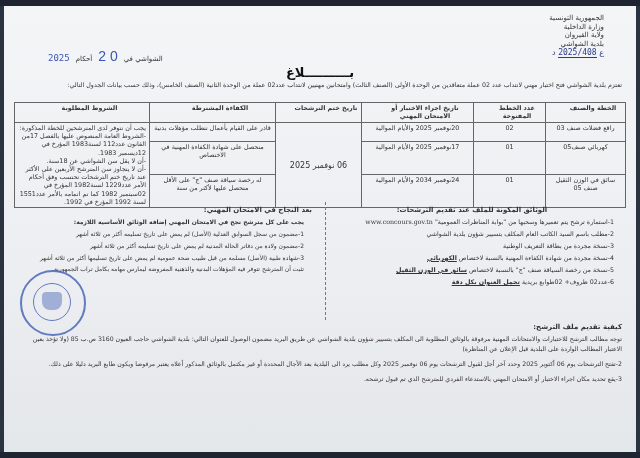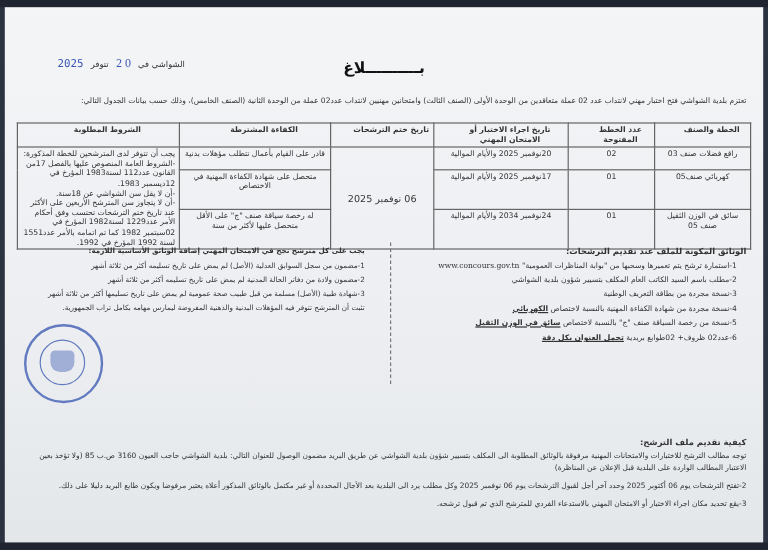--- a/index.html
+++ b/index.html
@@ -22,25 +22,25 @@
     position: absolute; right: 32px; top: 8px; text-align: right;
     font-size: 7px; line-height: 8.5px; color: #333;
   }
   .ref-line { color: #2b3a8a; font-size: 8px; margin-top: 1px; }
   .ref-line .num { font-family: "DejaVu Sans Mono", monospace; border-bottom: 1px solid #2b3a8a; }
 
   .date-line {
     position: absolute; left: 44px; top: 42px; direction: rtl;
     font-size: 7px; color: #333; display: flex; gap: 6px; align-items: baseline;
   }
-  .date-line .blue { color: #3b57b5; font-family: Liberation Serif, serif; font-size: 10px; }
+  .date-line .blue { color: #3b57b5; font-family: Liberation Sans, sans-serif; font-size: 14px; }
   .date-line .year { color: #3b57b5; font-family: "DejaVu Sans Mono", monospace; font-size: 9px; }
 
   .title {
-    position: absolute; left: 0; right: 0; top: 44px; text-align: center;
+    position: absolute; left: 0; right: 0; top: 59px; text-align: center;
     font-size: 13px; font-weight: bold; letter-spacing: 6px; color: #111;
   }
   .intro {
     position: absolute; right: 14px; left: 40px; top: 74px;
     font-size: 6.3px; line-height: 9px; text-align: right; color: #333;
   }
 
   table.main {
     position: absolute; right: 10px; top: 96px; width: 612px;
     border-collapse: collapse; font-size: 6.4px; color: #333; direction: rtl;
@@ -54,21 +54,21 @@
   .col-exam { width: 90px; }
   .col-close { width: 64px; }
   .col-qual { width: 104px; text-align: center; }
   .col-cond { text-align: right !important; line-height: 8.2px; }
   .close-cell { vertical-align: middle !important; font-weight: bold; font-size: 8px; }
 
   .docs {
     position: absolute; right: 14px; top: 198px; width: 300px;
     font-size: 6.3px; line-height: 12px; text-align: right; color: #333;
   }
-  .docs .heading { font-weight: bold; font-size: 7px; }
+  .docs .heading { font-weight: bold; font-size: 7px; text-align: center; }
   .docs .item { padding-right: 8px; }
   .docs u { font-weight: bold; }
   .url { font-family: "DejaVu Serif", serif; direction: ltr; unicode-bidi: embed; }
 
   .divider {
     position: absolute; left: 321px; top: 196px; height: 118px; border-left: 1px dashed #777;
   }
 
   .after {
     position: absolute; right: 324px; top: 198px; width: 276px;
@@ -86,38 +86,49 @@
     position: absolute; left: 11px; top: 11px; width: 36px; height: 36px;
     border: 1.5px solid #4a67b8; border-radius: 50%;
   }
   .stamp .emblem {
     position: absolute; left: 20px; top: 20px; width: 20px; height: 18px;
     background: #4a67b8; opacity: .55; border-radius: 4px 4px 8px 8px;
   }
 
   .apply {
     position: absolute; right: 14px; left: 22px; top: 316px;
-    font-size: 6.2px; line-height: 10px; text-align: right; color: #333; margin-top: 42px;
+    font-size: 6.2px; line-height: 10px; text-align: right; color: #333;
   }
   .apply .heading { font-weight: bold; font-size: 7px; margin-bottom: 2px; }
   .apply p { margin: 0 0 5px 0; }
 </style>
 </head>
 <body>
 
 <div class="edge-top"></div>
 <div class="edge-bottom"></div>
 
 <div class="paper">
 
+  <div class="header-right">
+    <div>الجمهورية التونسية</div>
+    <div>وزارة الداخلية</div>
+    <div>ولاية القيروان</div>
+    <div>بلدية الشواشي</div>
+    <div class="ref-line">
+      <span>ع</span>
+      <span class="num">2025/408</span>
+      <span>د</span>
+    </div>
+  </div>
 
   <div class="date-line">
     <span>الشواشي في</span>
     <span class="blue">0 2</span>
-    <span>تتوفر</span>
+    <span>أحكام</span>
     <span class="year">2025</span>
   </div>
 
   <div class="title">بــــــــــلاغ</div>
 
   <div class="intro">تعتزم بلدية الشواشي فتح اختبار مهني لانتداب عدد 02 عملة متعاقدين من الوحدة الأولى (الصنف الثالث) وامتحانين مهنيين لانتداب عدد02 عملة من الوحدة الثانية (الصنف الخامس)، وذلك حسب بيانات الجدول التالي:</div>
 
   <table class="main">
     <tbody>
         <tr>
@@ -174,20 +185,21 @@
     </div>
     <div class="item">
       <span>6-عدد02 ظروف+ 02طوابع بريدية</span>
       <u>تحمل العنوان بكل دقة</u>
     </div>
   </div>
 
   <div class="divider"></div>
 
   <div class="after">
+    <div class="heading">بعد النجاح في الامتحان المهني:</div>
     <div class="lead">يجب على كل مترشح نجح في الامتحان المهني إضافة الوثائق الأساسية اللازمة:</div>
     <div class="item">1-مضمون من سجل السوابق العدلية (الأصل) لم يمض على تاريخ تسليمه أكثر من ثلاثة أشهر</div>
     <div class="item">2-مضمون ولادة من دفاتر الحالة المدنية لم يمض على تاريخ تسليمه أكثر من ثلاثة أشهر</div>
     <div class="item" style="line-height:11px">3-شهادة طبية (الأصل) مسلمة من قبل طبيب صحة عمومية لم يمض على تاريخ تسليمها أكثر من ثلاثة أشهر تثبت أن المترشح تتوفر فيه المؤهلات البدنية والذهنية المفروضة ليمارس مهامه بكامل تراب الجمهورية.</div>
   </div>
 
   <div class="stamp" title="">
     <div class="inner"></div>
     <div class="emblem"></div>
   </div>

